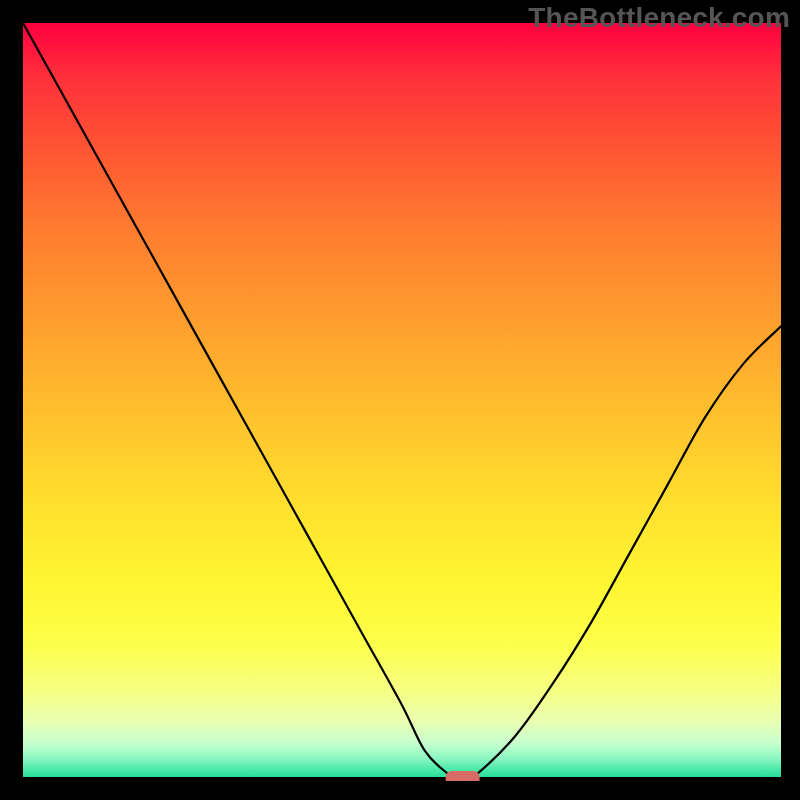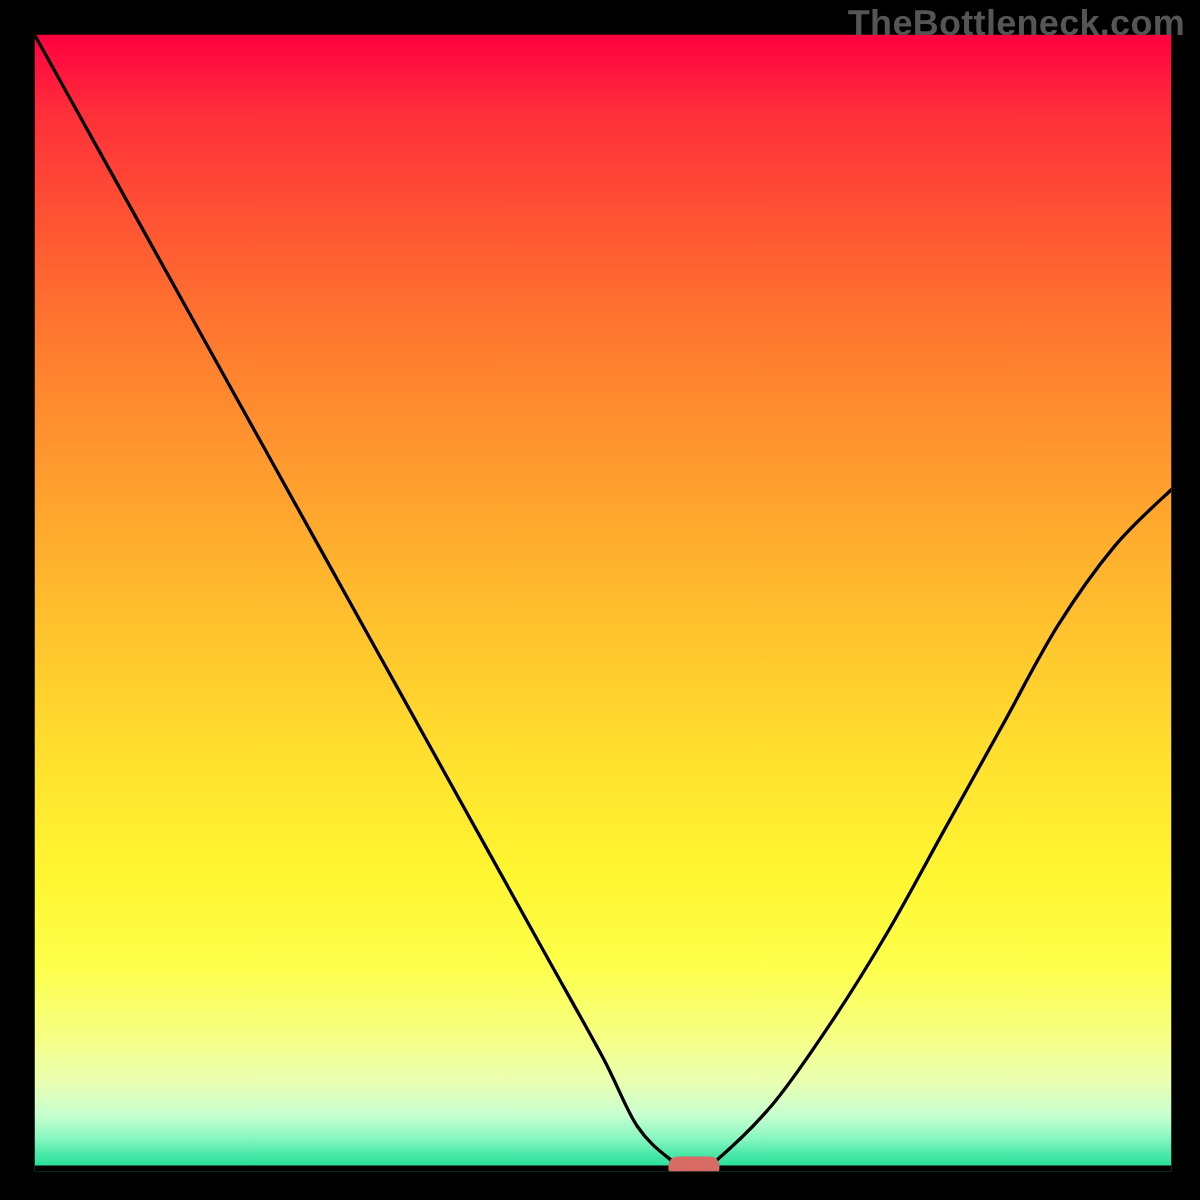--- a/index.html
+++ b/index.html
@@ -66,21 +66,21 @@
   }
   .baseline {
     stroke: #000;
     stroke-width: 6;
   }
   .watermark {
     position: absolute;
     top: 2px;
     right: 10px;
     color: #555;
-    font-size: 24px;
+    font-size: 28px;
     font-weight: 600;
     letter-spacing: 0.2px;
     user-select: none;
   }
 </style>
 </head>
 <body>
 
 <div class="frame">
 

